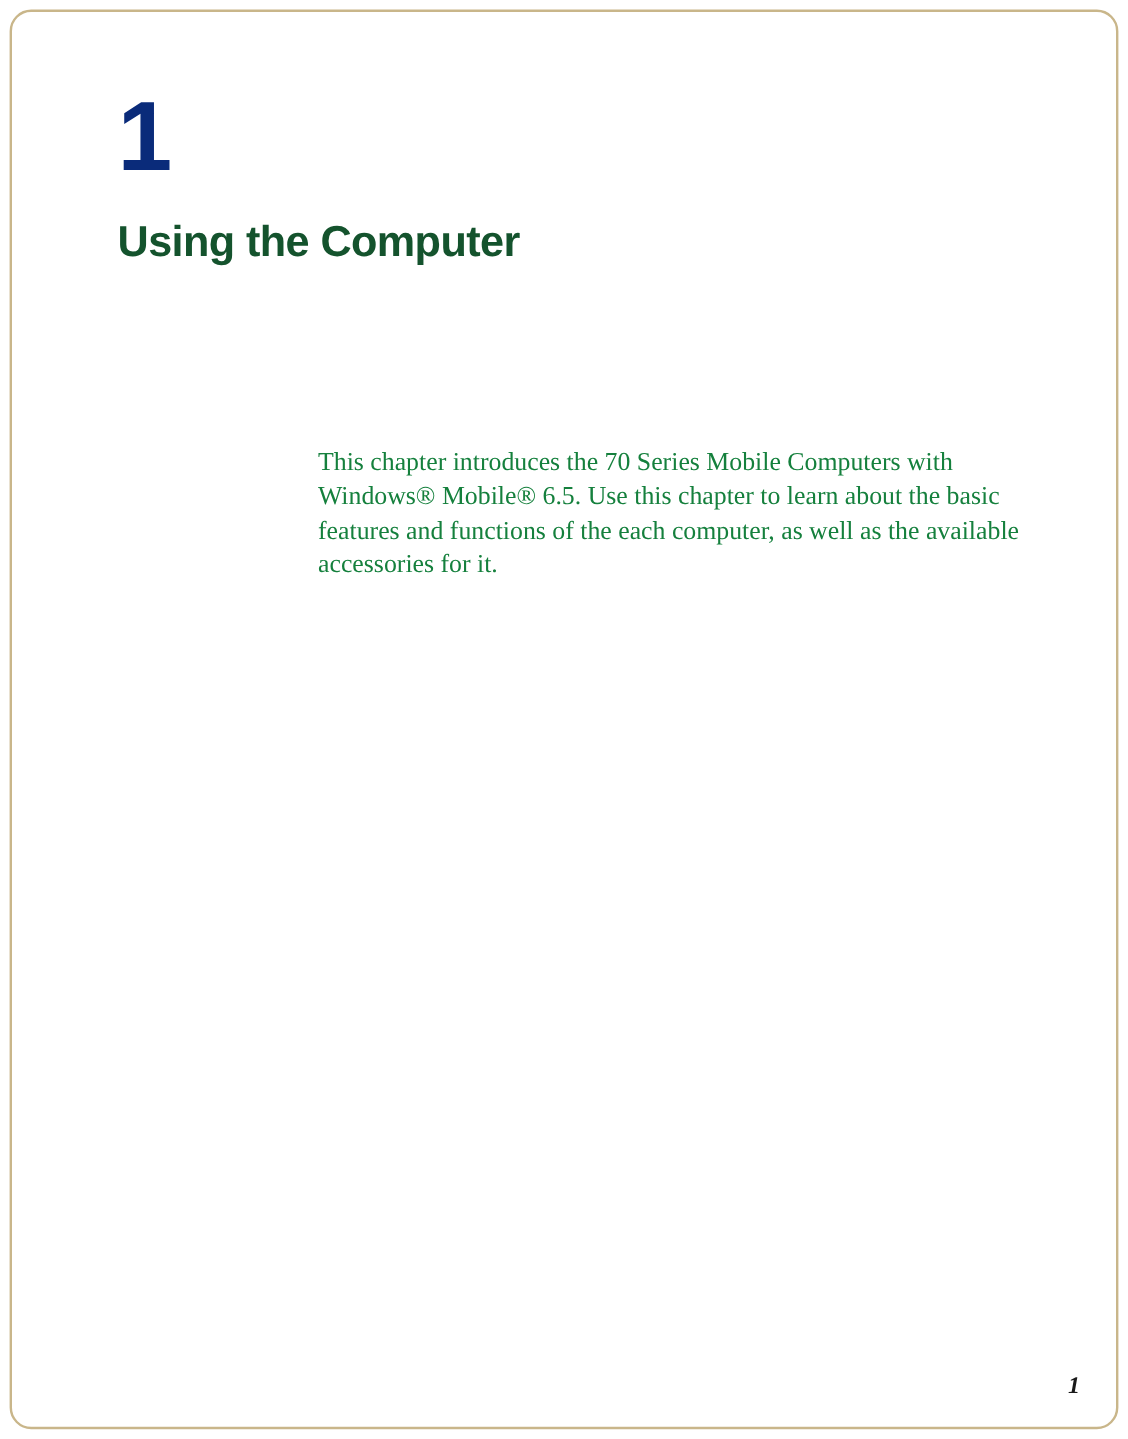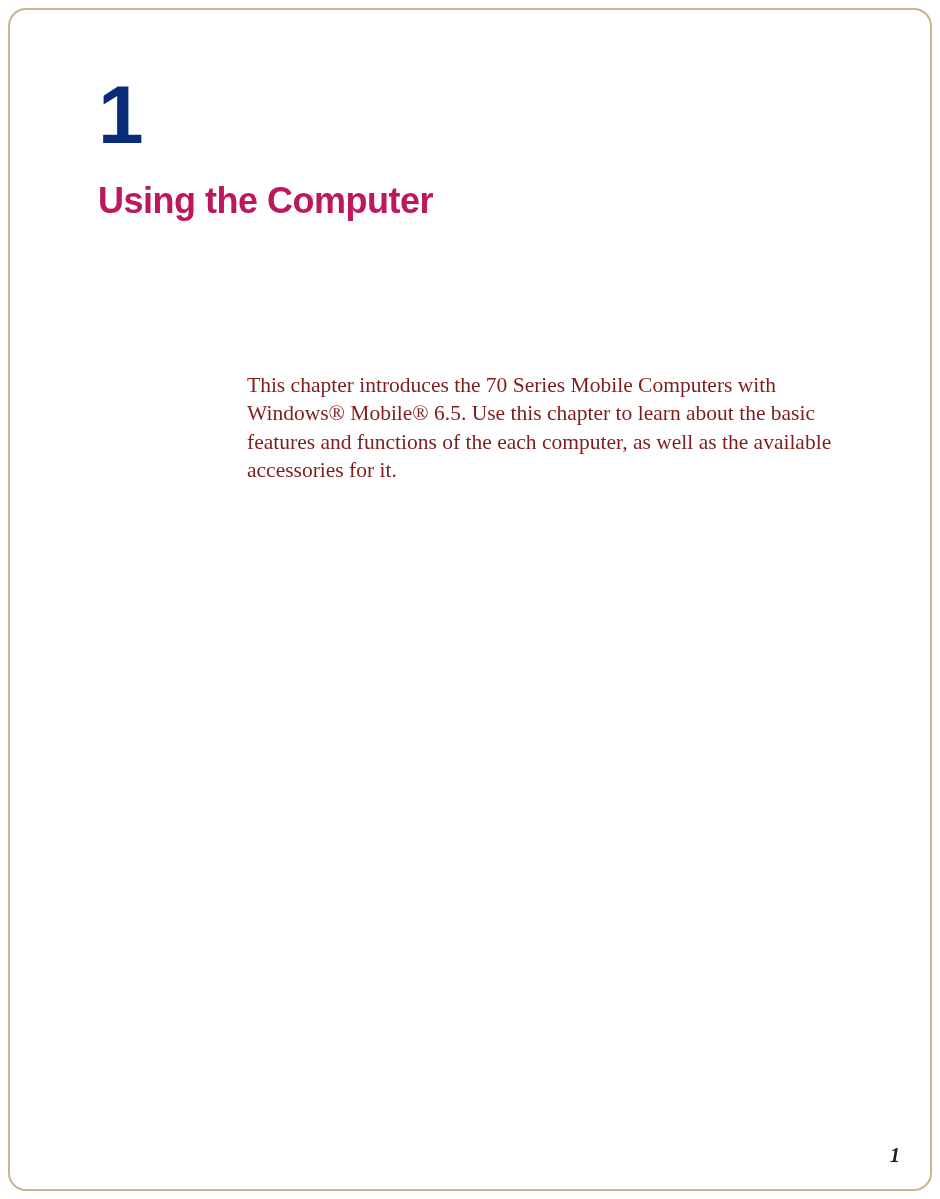--- a/index.html
+++ b/index.html
@@ -33,31 +33,31 @@
       color: #0a2b7a;
       line-height: 1;
     }
     .chapter-title {
       position: absolute;
       top: 180px;
       left: 98px;
       font-family: Arial, Helvetica, sans-serif;
       font-size: 36px;
       font-weight: 700;
-      color: #be185d;
+      color: #14532d;
       letter-spacing: -0.5px;
     }
     .intro-paragraph {
       position: absolute;
       top: 371px;
-      left: 247px;
+      left: 265px;
       width: 592px;
       font-family: 'Minion Pro', Georgia, 'Times New Roman', serif;
       font-size: 21.5px;
-      color: #7f1d1d;
+      color: #15803d;
       line-height: 1.32;
     }
     .page-number {
       position: absolute;
       bottom: 32px;
       right: 40px;
       font-family: Georgia, 'Times New Roman', serif;
       font-style: italic;
       font-weight: 700;
       font-size: 20px;

